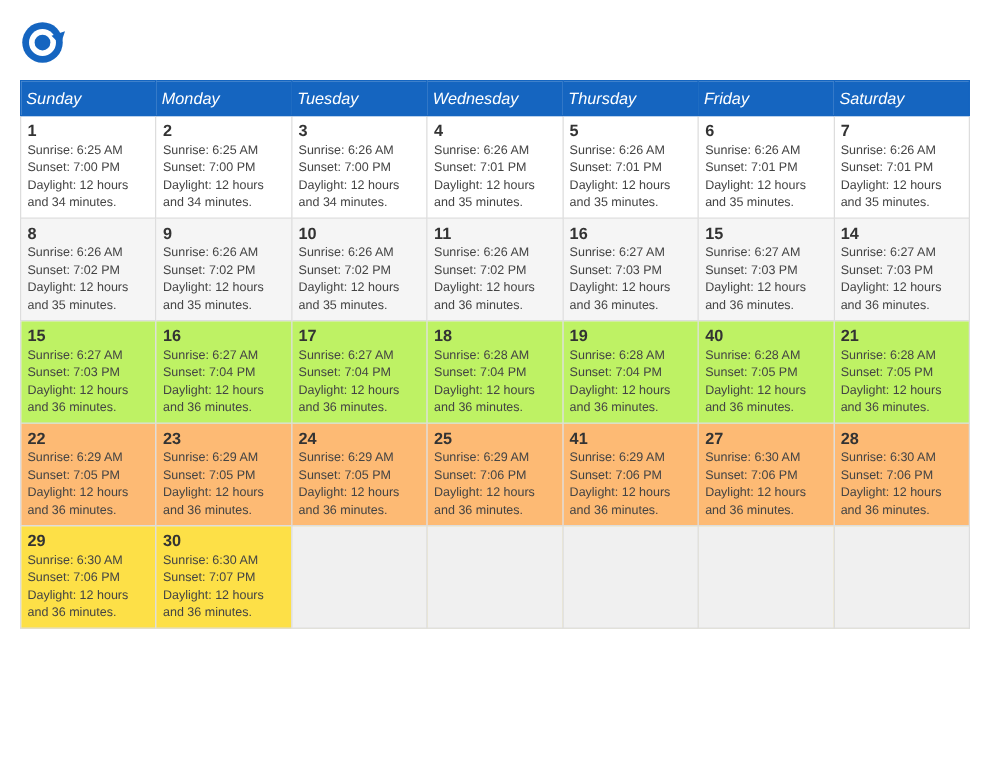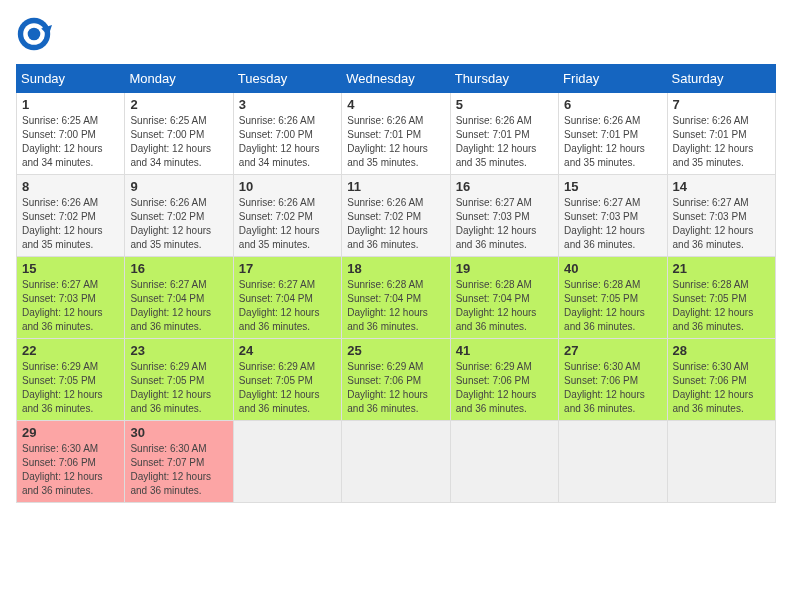--- a/index.html
+++ b/index.html
@@ -52,20 +52,21 @@
     thead tr {
       background-color: #1565c0;
       color: #fff;
     }
     thead th {
       padding: 6px 4px;
       text-align: left;
       font-size: 13px;
       font-weight: normal;
       border: 1px solid #1565c0;
+      font-style: italic;
     }
     tbody tr {
       background-color: #fff;
     }
     tbody tr:nth-child(odd) {
       background-color: #f9f9f9;
     }
     td {
       vertical-align: top;
       padding: 4px 5px;
@@ -295,21 +296,21 @@
         </td>
         <td>
           <span class="day-num">21</span>
           <div class="day-info">
             Sunrise: 6:28 AM<br>
             Sunset: 7:05 PM<br>
             Daylight: 12 hours and 36 minutes.
           </div>
         </td>
       </tr>
-      <tr style="background-color: #bef264;">
+      <tr style="background-color: #fdba74;">
         <td>
           <span class="day-num">22</span>
           <div class="day-info">
             Sunrise: 6:29 AM<br>
             Sunset: 7:05 PM<br>
             Daylight: 12 hours and 36 minutes.
           </div>
         </td>
         <td>
           <span class="day-num">23</span>
@@ -353,21 +354,21 @@
         </td>
         <td>
           <span class="day-num">28</span>
           <div class="day-info">
             Sunrise: 6:30 AM<br>
             Sunset: 7:06 PM<br>
             Daylight: 12 hours and 36 minutes.
           </div>
         </td>
       </tr>
-      <tr style="background-color: #fca5a5;">
+      <tr style="background-color: #fde047;">
         <td>
           <span class="day-num">29</span>
           <div class="day-info">
             Sunrise: 6:30 AM<br>
             Sunset: 7:06 PM<br>
             Daylight: 12 hours and 36 minutes.
           </div>
         </td>
         <td>
           <span class="day-num">30</span>

